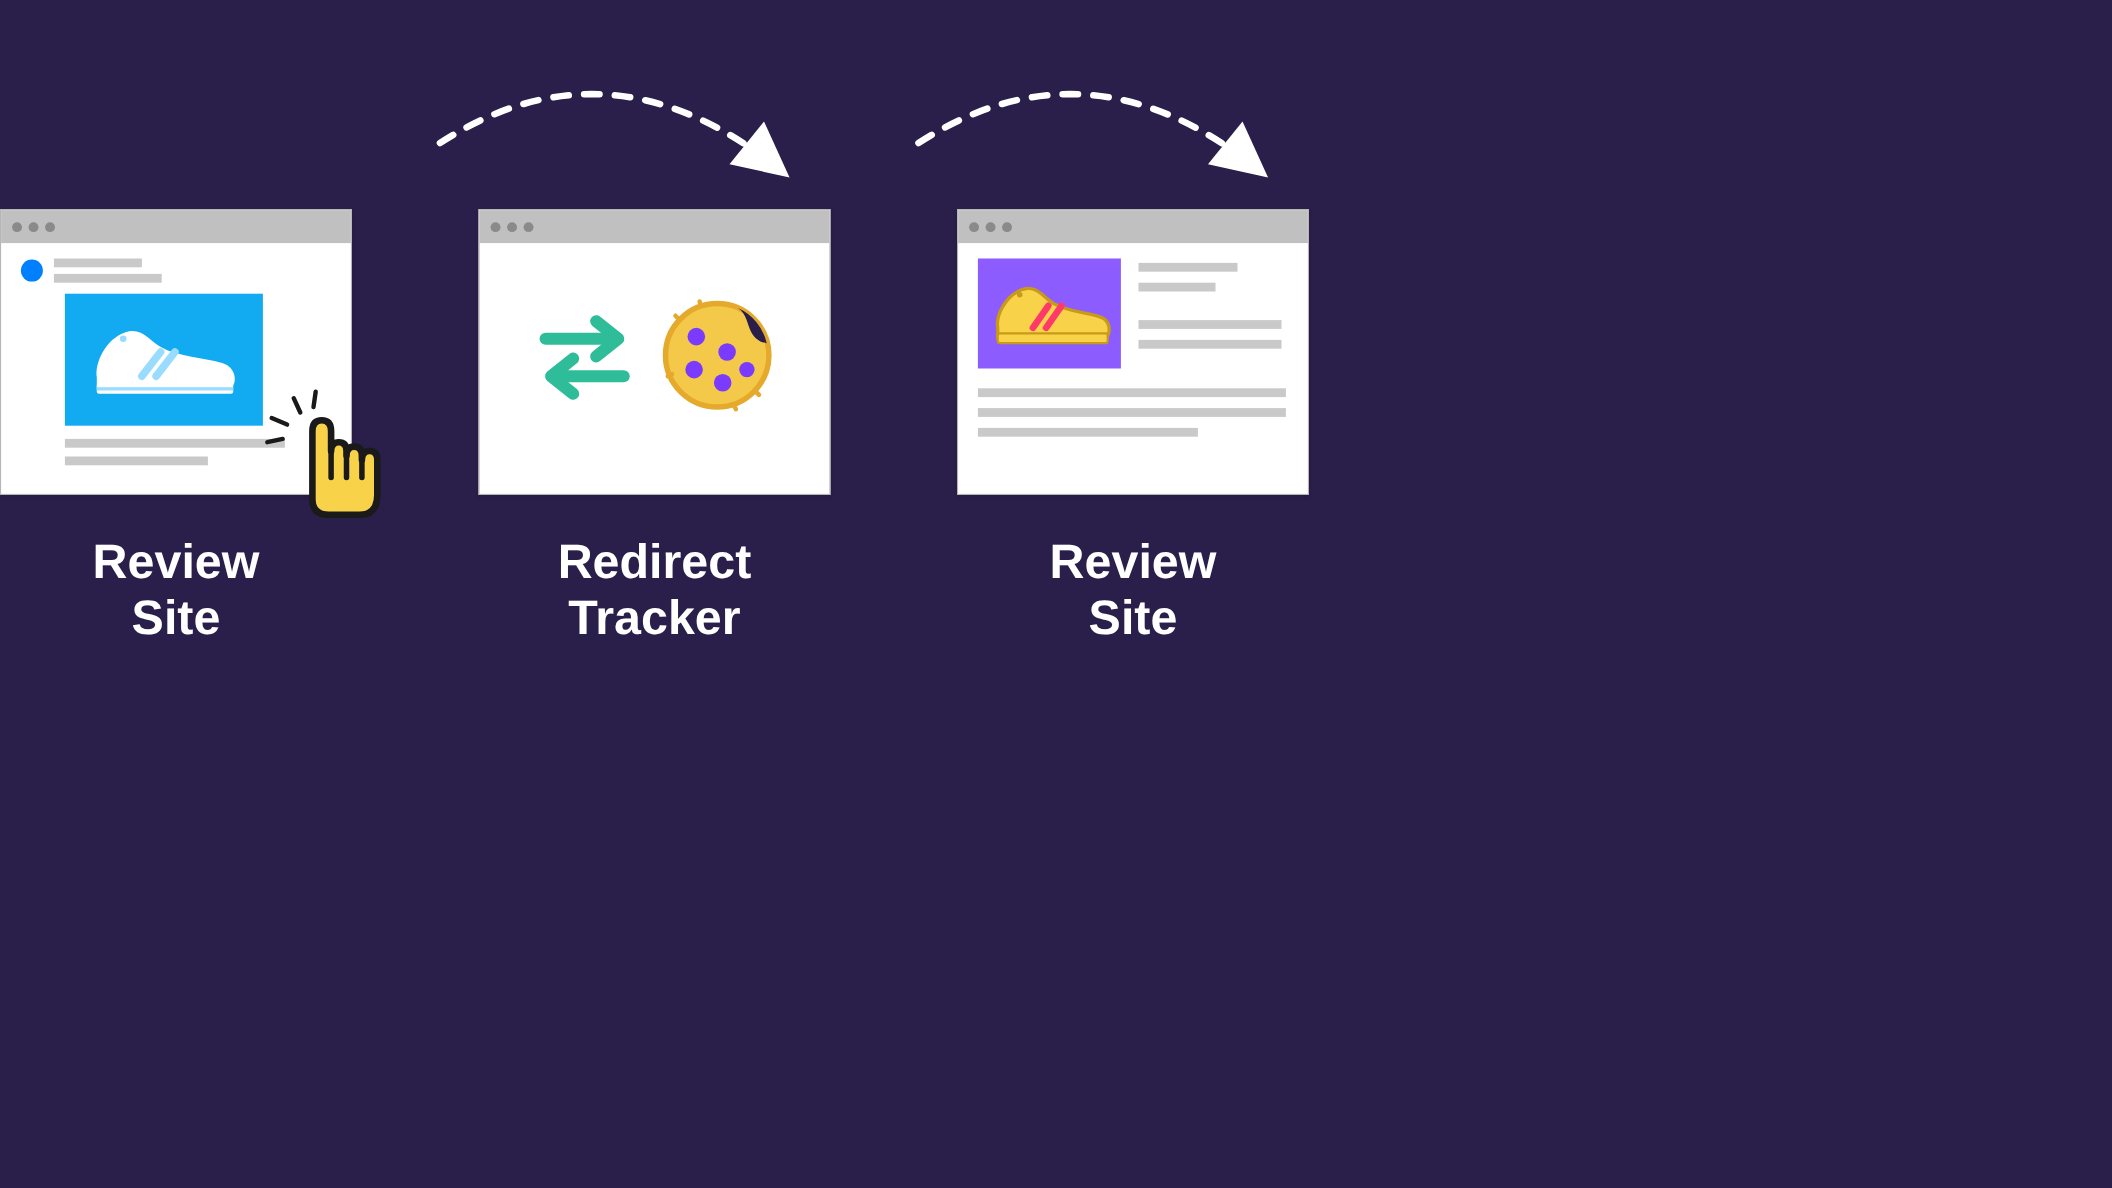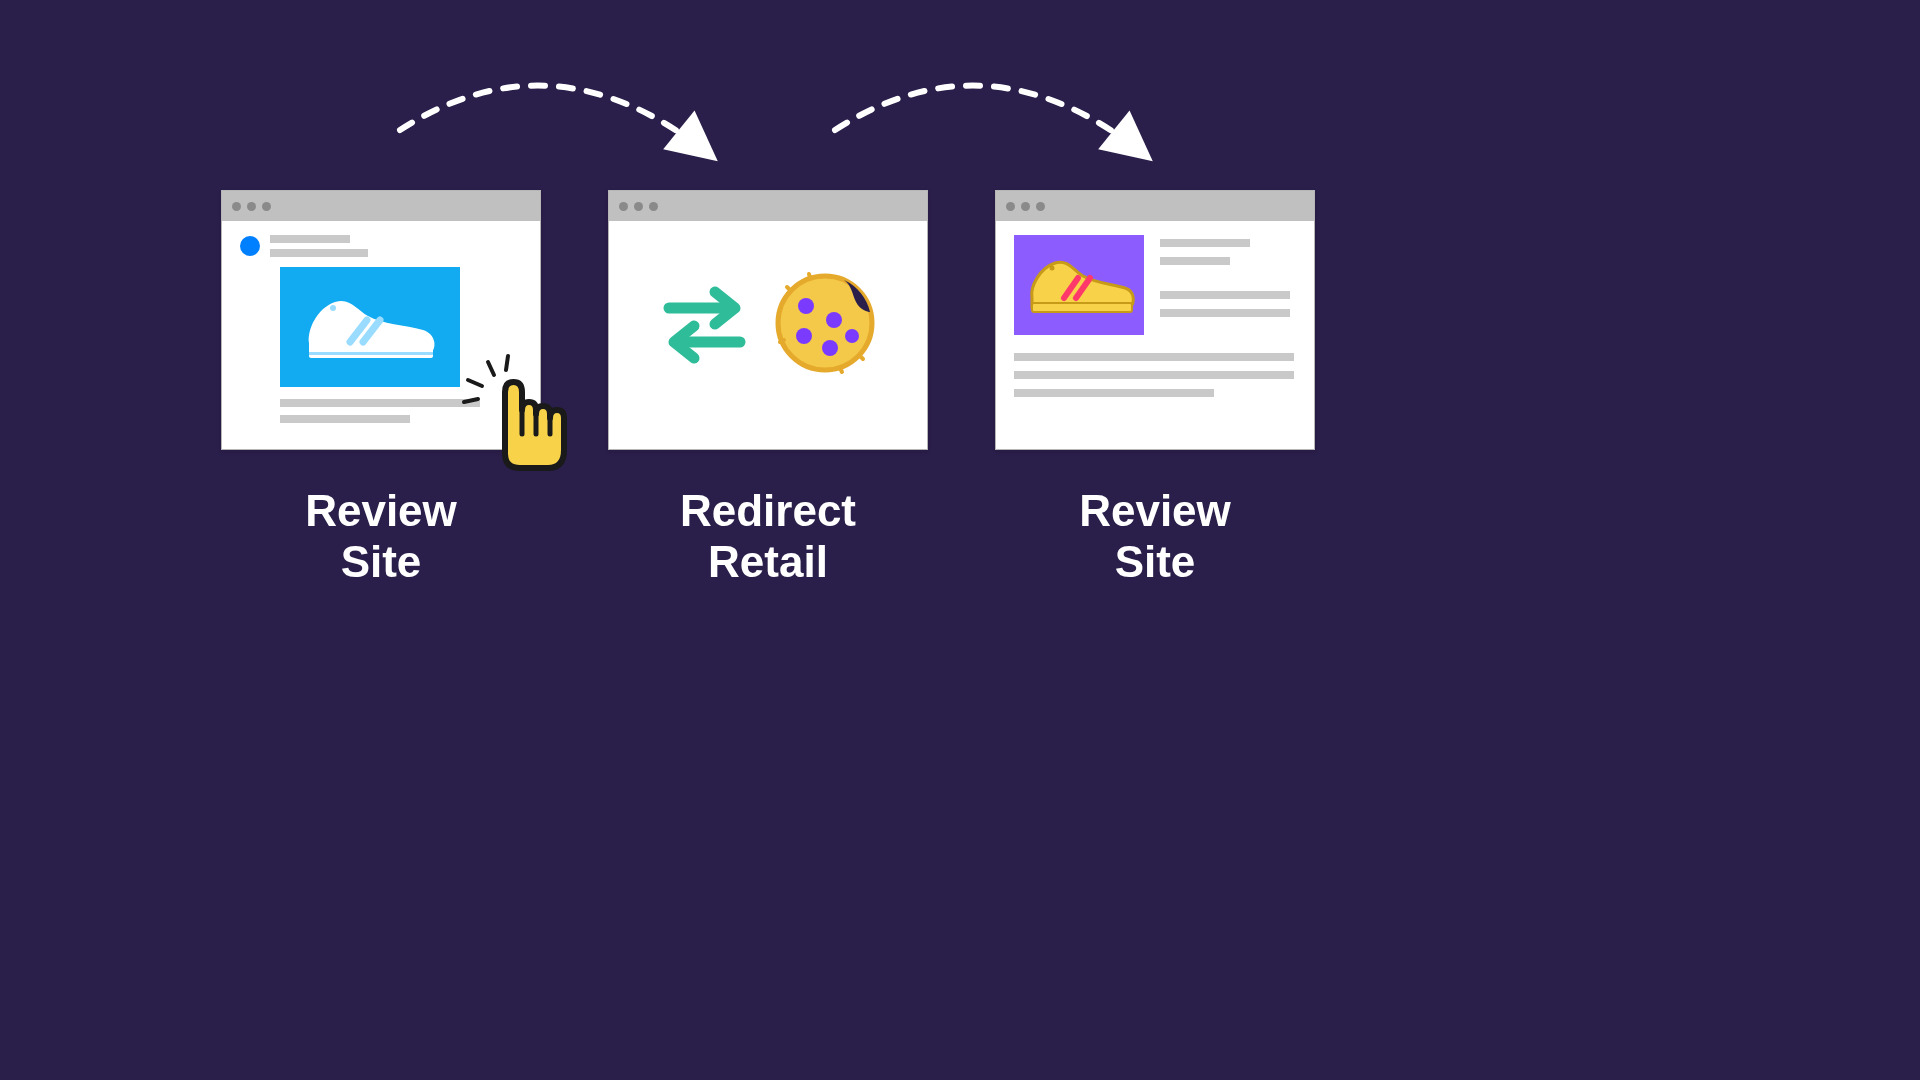--- a/index.html
+++ b/index.html
@@ -8,22 +8,21 @@
     background: #2a1e4a;
     font-family: -apple-system, BlinkMacSystemFont, "Segoe UI", Arial, sans-serif;
     position: relative;
   }
   .stage {
     position: absolute;
     top: 190px;
     left: 0;
     right: 0;
     display: flex;
-    justify-content: center;
-    gap: 67px;
+    gap: 115px;
   }
   .col {
     display: flex;
     flex-direction: column;
     align-items: center;
   }
   .browser {
     width: 320px;
     height: 260px;
     background: #fff;
@@ -195,21 +194,21 @@
             <circle cx="36" cy="36" r="8" fill="#7a3bff"></circle>
             <circle cx="64" cy="50" r="8" fill="#7a3bff"></circle>
             <circle cx="34" cy="66" r="8" fill="#7a3bff"></circle>
             <circle cx="60" cy="78" r="8" fill="#7a3bff"></circle>
             <circle cx="82" cy="66" r="7" fill="#7a3bff"></circle>
           </svg>
         </div>
       </div>
     </div>
     <div class="caption">Redirect
-Retail</div>
+Tracker</div>
   </div>
 
   <div class="col">
     <div class="browser">
       <div class="titlebar">
         <span class="dot"></span>
         <span class="dot"></span>
         <span class="dot"></span>
       </div>
       <div class="content">

